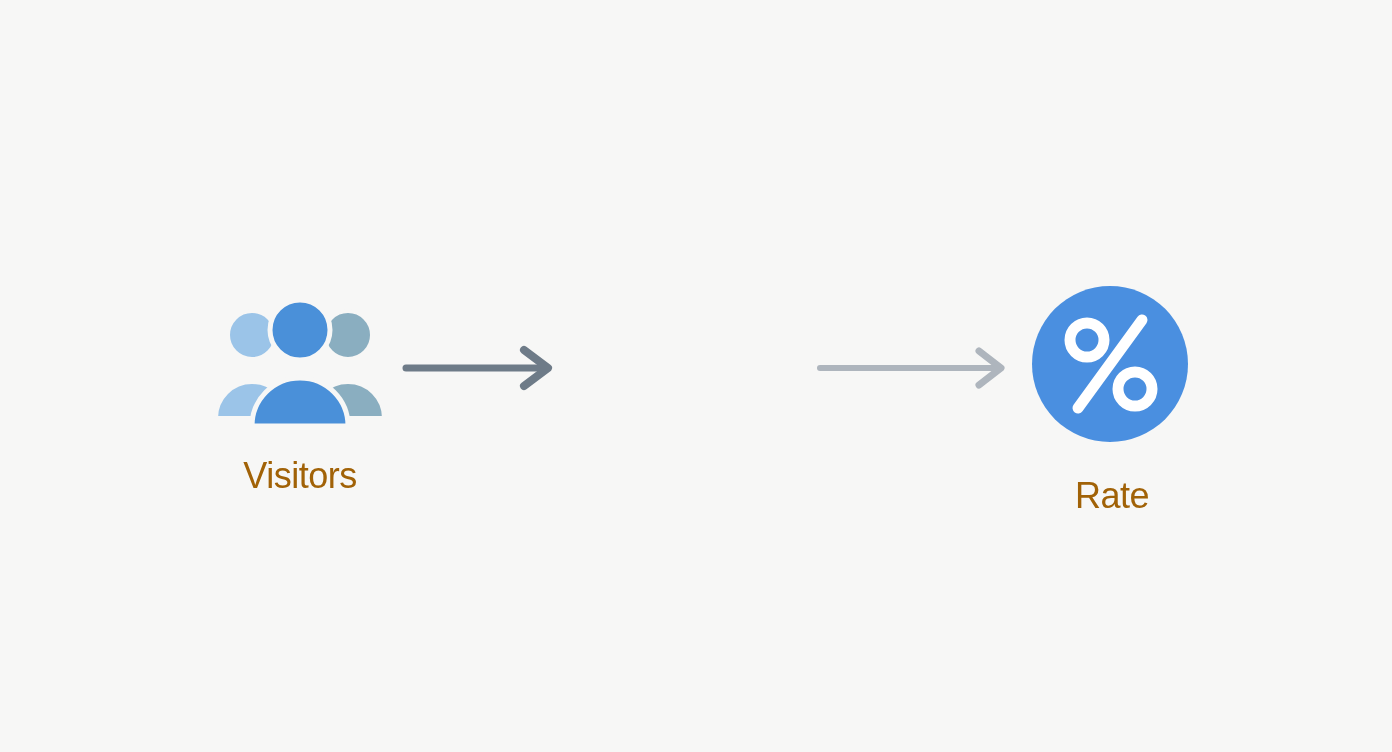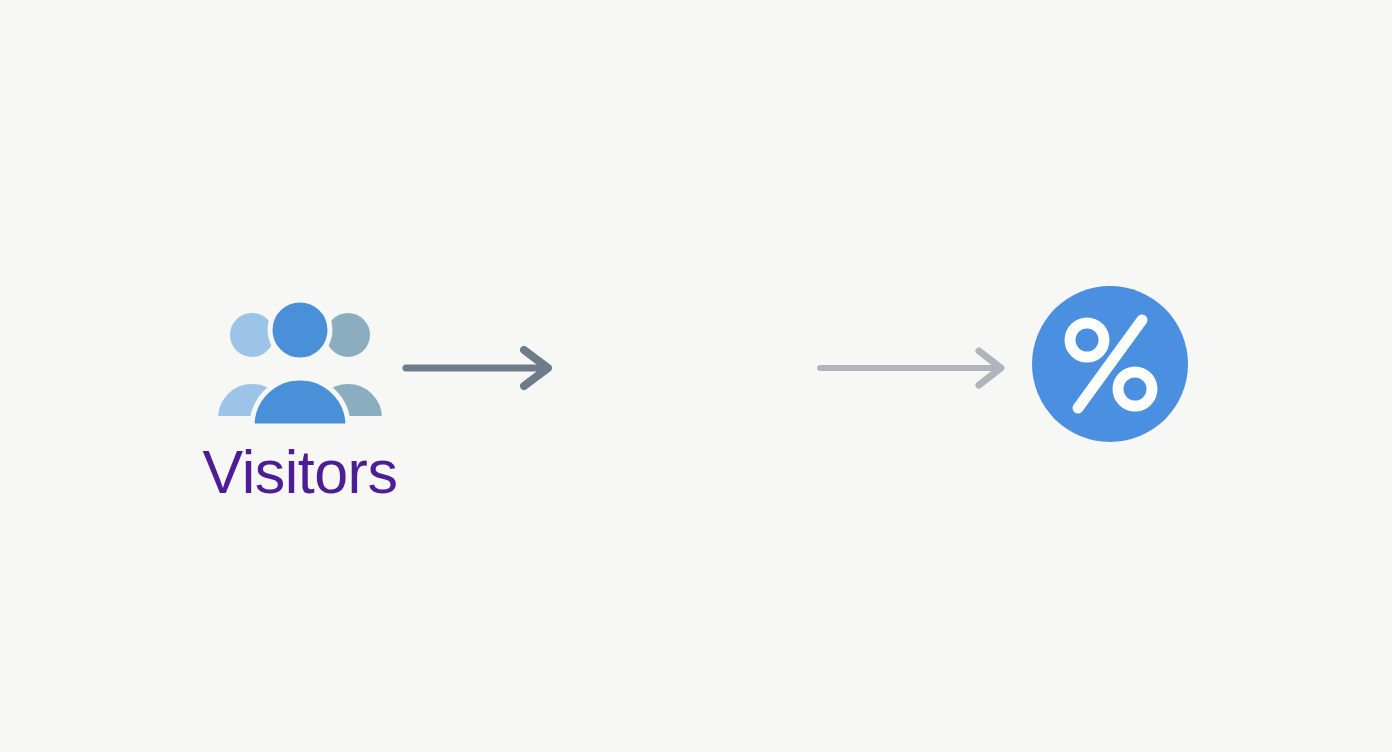--- a/index.html
+++ b/index.html
@@ -32,26 +32,26 @@
     position: absolute;
     display: flex;
     flex-direction: column;
     align-items: center;
   }
   .stage-icon {
     display: block;
     line-height: 0;
   }
   .stage-label {
-    margin-top: 12px;
+    margin-top: 28px;
     font-family: "Liberation Sans", sans-serif;
-    font-size: 61px;
+    font-size: 36px;
     font-weight: 500;
     letter-spacing: -0.5px;
-    color: #4c1d95;
+    color: #a16207;
     white-space: nowrap;
     line-height: 1;
   }
   
   #stage-visitors {
     left: 150px;
     top: 300px;
     width: 300px;
   }
   #stage-conversions {
@@ -130,16 +130,17 @@
       <span class="stage-icon">
         <svg width="160" height="176" viewBox="0 0 160 176" xmlns="http://www.w3.org/2000/svg">
           <circle cx="78" cy="90" r="78" fill="#4a8fe0"></circle>
           <g>
             <circle cx="55" cy="66" r="17" fill="none" stroke="#ffffff" stroke-width="11"></circle>
             <circle cx="103" cy="115" r="17" fill="none" stroke="#ffffff" stroke-width="11"></circle>
             <line x1="110" y1="46" x2="46" y2="134" stroke="#ffffff" stroke-width="11" stroke-linecap="round"></line>
           </g>
         </svg>
       </span>
+      <div class="stage-label">Rate</div>
     </div>
 
   </div>
 </div>
 
 </body></html>

